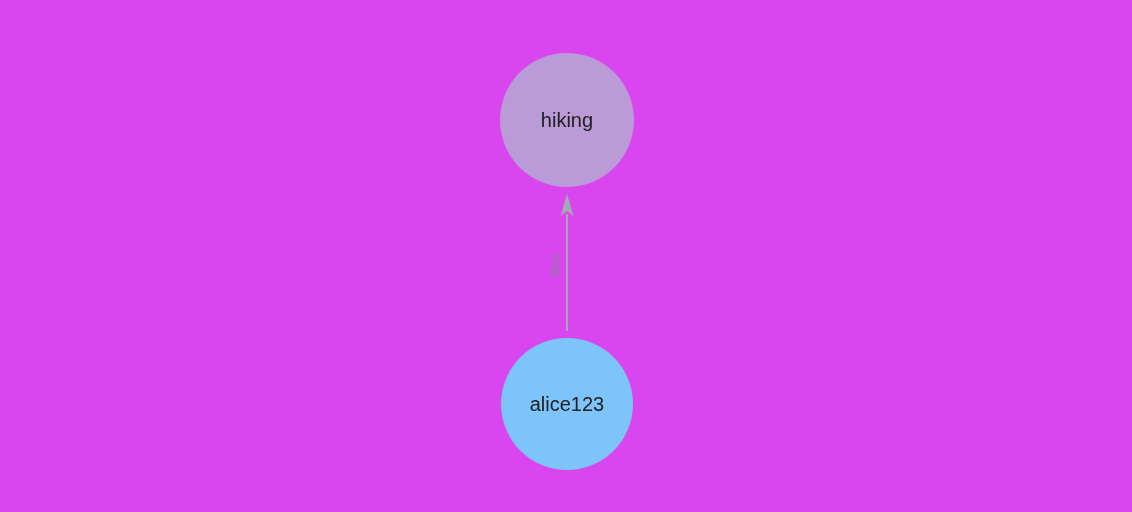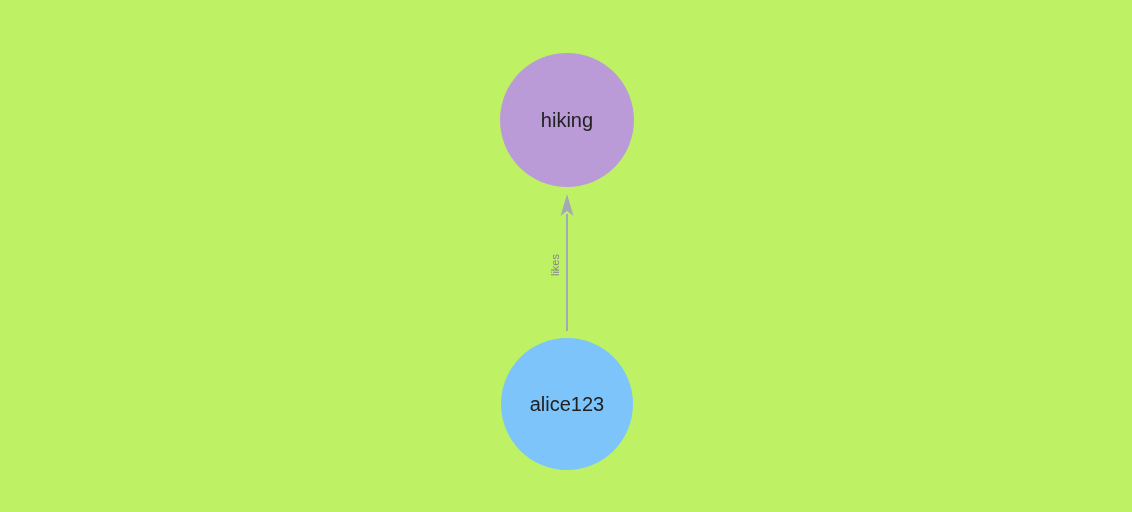--- a/index.html
+++ b/index.html
@@ -10,21 +10,21 @@
     width: 1132px;
     height: 512px;
     background: #f4f6f5;
     font-family: "Liberation Sans", sans-serif;
     overflow: hidden;
   }
   #graph-canvas {
     position: relative;
     width: 1132px;
     height: 512px;
-    background: #bef264;
+    background: #d946ef;
   }
   .graph-svg {
     position: absolute;
     top: 0;
     left: 0;
     width: 1132px;
     height: 512px;
     display: block;
   }
   .node-label {

